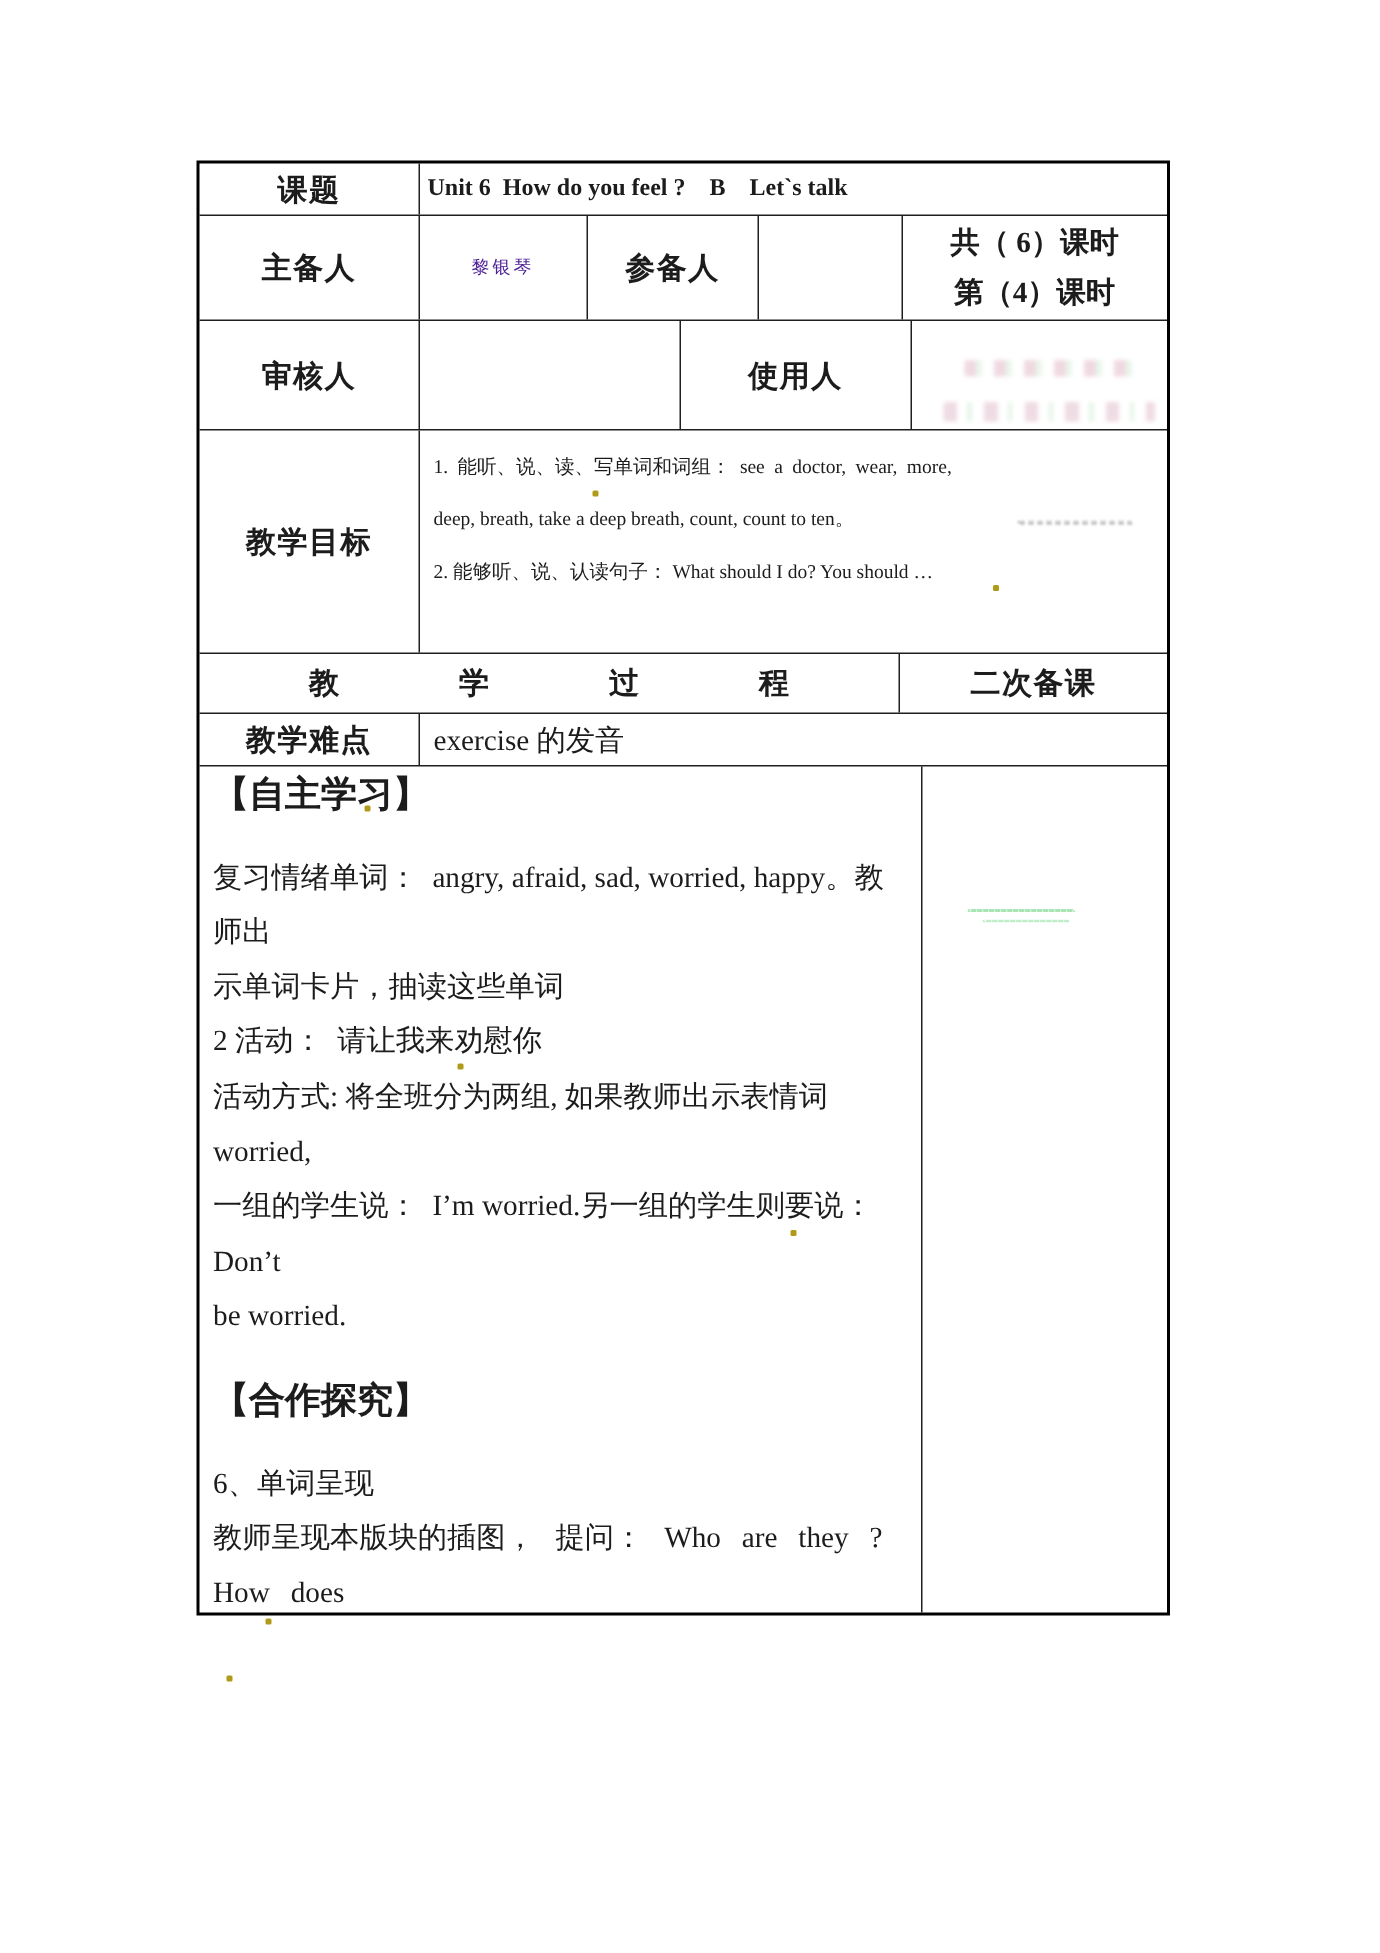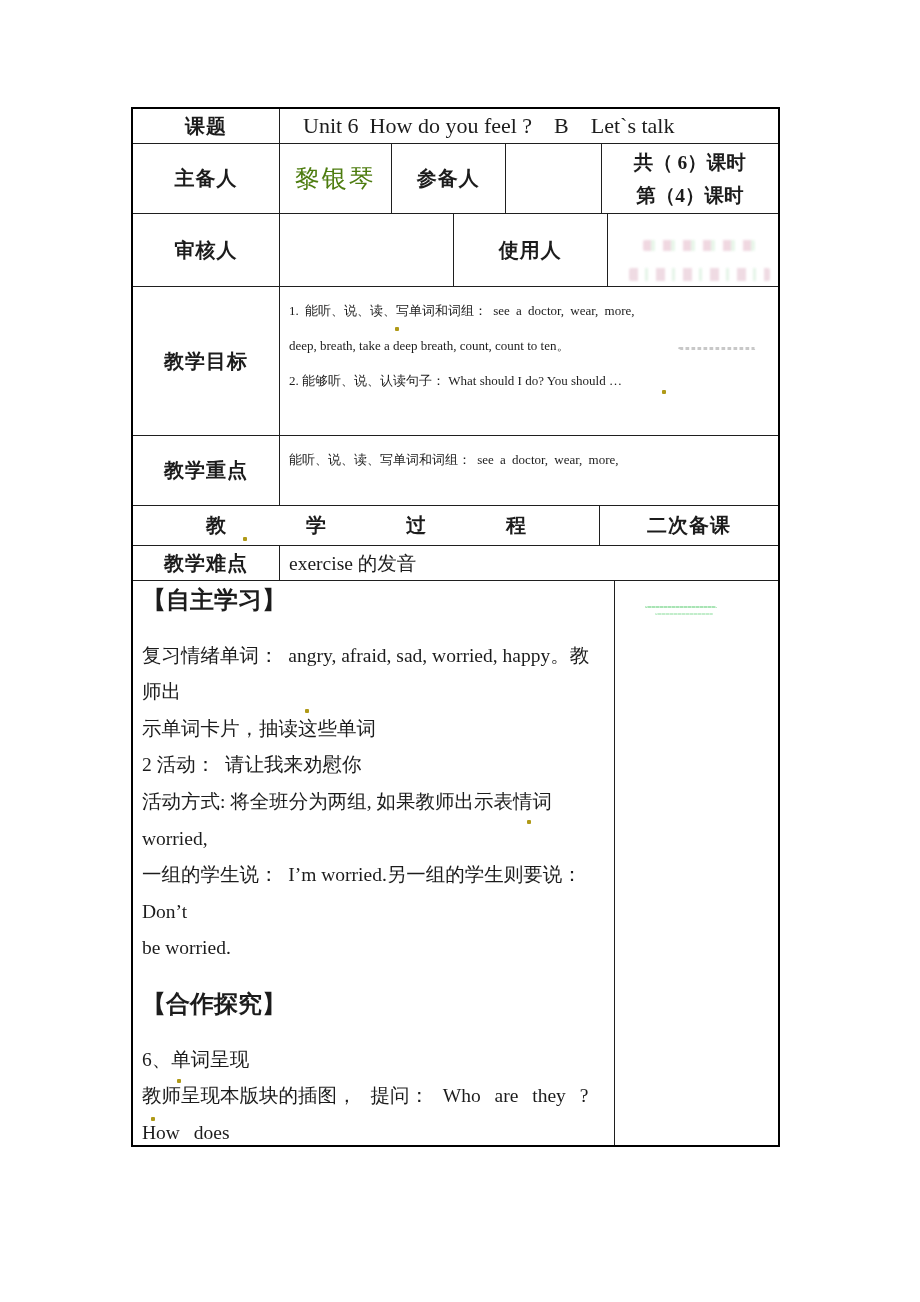--- a/index.html
+++ b/index.html
@@ -14,22 +14,22 @@
   .c{flex:0 0 auto;box-sizing:content-box;display:flex;align-items:center;justify-content:center;overflow:hidden;}
   .c + .c{border-left:1.5px solid #1f1f1f;}
   .grow{flex:1 1 auto;}
   .w148{width:146px;} .w111{width:110.5px;} .w114{width:113.5px;} .w95{width:94.5px;}
   .w173{width:172.5px;} .w154{width:153.5px;} .w466{width:466px;}
 
   .r1{height:34px;} .r2{height:69px;} .r3{height:72px;} .r4{height:148px;}
   .r5{height:69px;} .r6{height:34px;} .r7{height:39px;} .r8{height:564px;}
 
   .lbl{font-weight:700;font-size:20px;letter-spacing:1px;}
-  .titlecell{justify-content:flex-start;padding-left:23px;font-weight:400;font-size:22px;white-space:pre;}
-  .valcell{font-size:25px;color:#4d7c0f;letter-spacing:2px;}
+  .titlecell{justify-content:flex-start;padding-left:5px;font-weight:700;font-size:16px;white-space:pre;}
+  .valcell{font-size:12px;color:#4c1d95;letter-spacing:2px;}
   .periods{flex-direction:column;font-weight:700;font-size:19.5px;line-height:33px;white-space:pre;}
   .hdrspread{font-weight:700;font-size:20px;}
   .txt{display:block;padding:6px 6px 0 9px;font-size:13px;line-height:35.2px;}
   .txt div{white-space:pre-wrap;}
   .single{justify-content:flex-start;padding-left:9px;font-size:19.5px;}
   .proc{display:block;padding:1px 6px 0 9px;font-size:19.5px;}
   .ln{line-height:36.6px;white-space:pre-wrap;}
   .gap{height:19px;}
   .h{font-weight:700;font-size:24px;}
   .ws3{word-spacing:3px;} .ws9{word-spacing:9px;}
@@ -79,27 +79,20 @@
     <div class="row r4">
       <div class="c lbl w148">教学目标</div>
       <div class="c grow txt">
         <div class="ws3">1. 能听、说、读、写单词和词组： see a doctor, wear, more,</div>
         <div>deep, breath, take a deep breath, count, count to ten。</div>
         <div>2. 能够听、说、认读句子： What should I do? You should …</div>
 
       </div>
     </div>
 
-    <div class="row r5">
-      <div class="c lbl w148">教学重点</div>
-      <div class="c grow txt">
-        <div class="ws3">能听、说、读、写单词和词组： see a doctor, wear, more,</div>
-
-      </div>
-    </div>
 
     <div class="row r7">
       <div class="c hdrspread w466">教　　　　学　　　　过　　　　程</div>
       <div class="c grow lbl">二次备课</div>
     </div>
 
     <div class="row r6">
       <div class="c lbl w148">教学难点</div>
       <div class="c grow single">exercise 的发音</div>
     </div>

